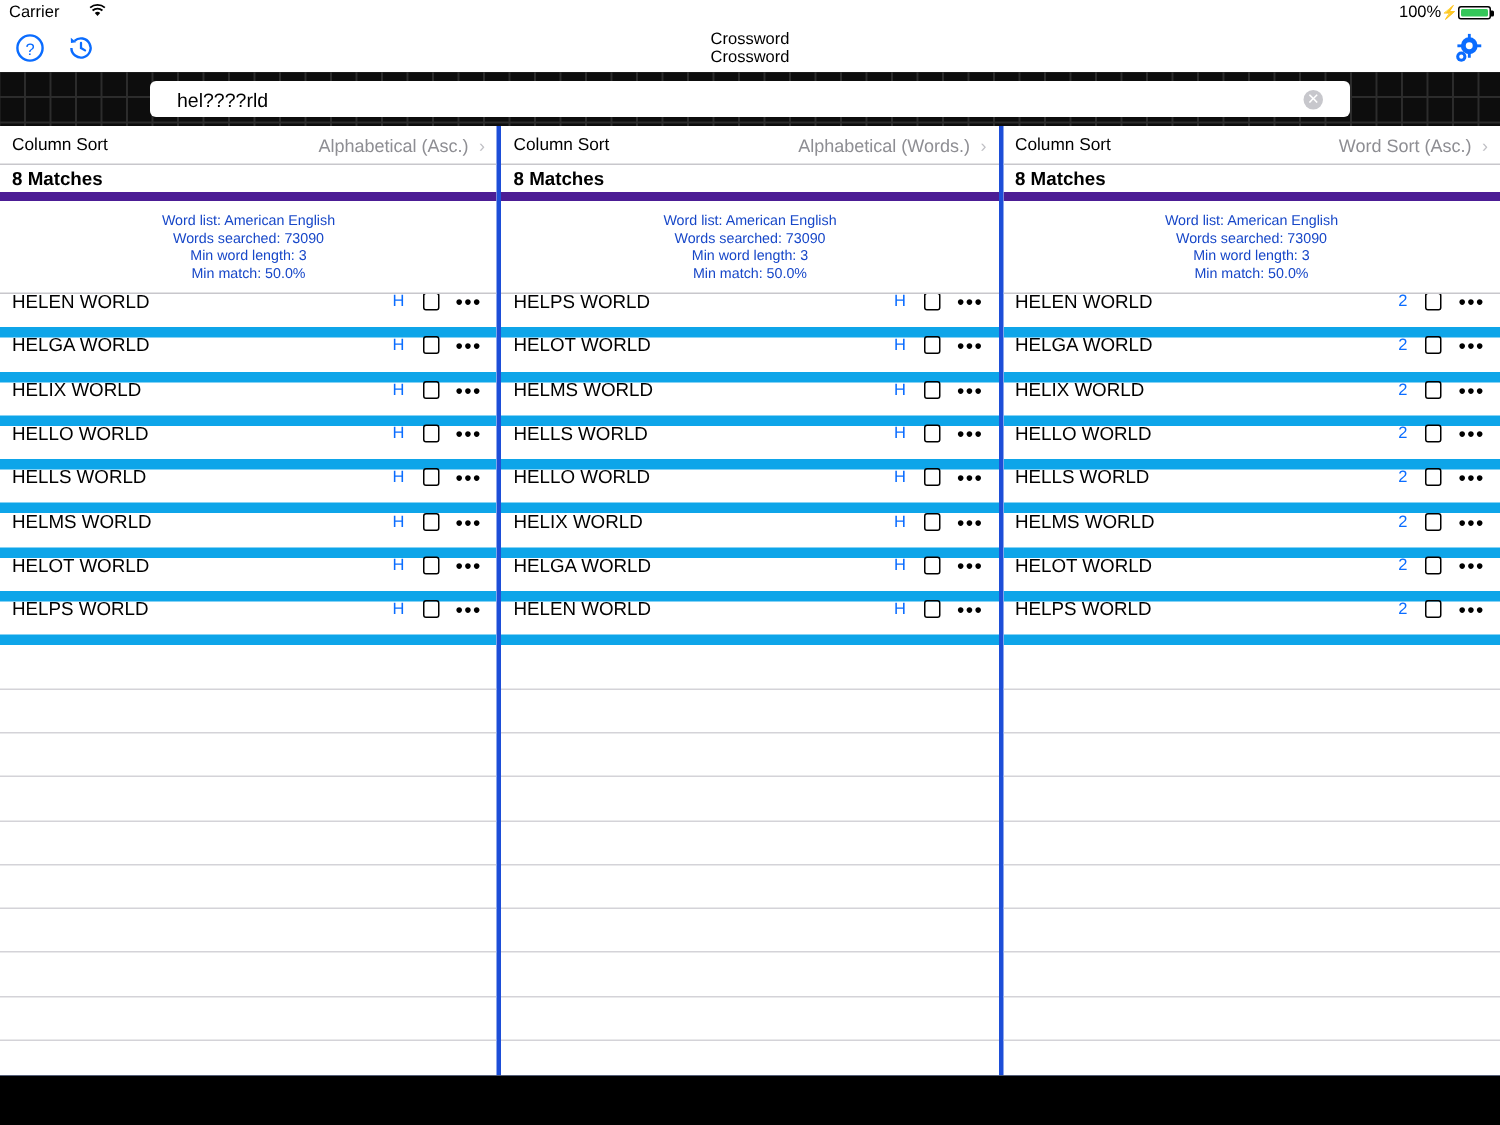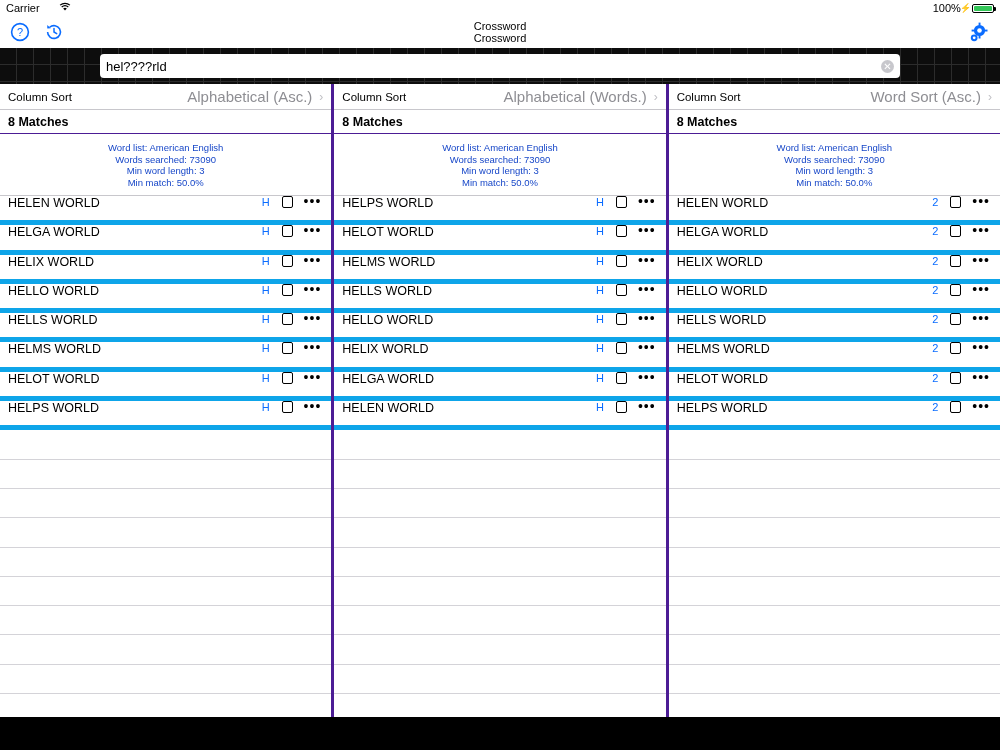--- a/index.html
+++ b/index.html
@@ -107,21 +107,21 @@
     opacity: .95;
   }
   .search-field {
     position: relative;
     width: 800px;
     height: 24px;
     background: #ffffff;
     border-radius: 4px;
     display: flex;
     align-items: center;
-    padding: 0 6px;
+    padding: 0 18px;
     z-index: 2;
   }
   .search-value {
     font-size: 13px;
     color: #000;
     flex: 1 1 auto;
     white-space: nowrap;
     overflow: hidden;
   }
   .clear-icon {
@@ -132,21 +132,21 @@
     font-size: 10px;
     line-height: 13px;
     text-align: center;
     flex: 0 0 auto;
   }
 
   
   .columns {
     flex: 1 1 auto;
     display: flex;
-    background: #4c1d95;
+    background: #1d4ed8;
     overflow: hidden;
   }
   .col {
     flex: 1 1 0;
     background: #ffffff;
     display: flex;
     flex-direction: column;
     overflow: hidden;
   }
   .col + .col { margin-left: 3px; }
@@ -155,62 +155,62 @@
     height: 26px;
     display: flex;
     align-items: center;
     padding: 0 8px;
     border-bottom: 1px solid #c8c7cc;
     flex: 0 0 auto;
   }
   .col-sort-label { font-size: 11.5px; color: #000; }
   .col-sort-value {
     margin-left: auto;
-    font-size: 15px;
+    font-size: 12px;
     color: #8e8e93;
   }
   .chevron {
     margin-left: 7px;
     color: #c0c0c5;
     font-size: 12px;
     line-height: 1;
   }
 
   .col-matches {
     height: 24px;
     display: flex;
     align-items: center;
     padding: 0 8px;
     font-size: 12.5px;
     font-weight: bold;
     color: #000;
-    border-bottom: 1px solid #4c1d95;
+    border-bottom: 6px solid #4c1d95;
     flex: 0 0 auto;
   }
 
   .col-info {
     padding: 8px 0 7px;
     text-align: center;
     border-bottom: 1px solid #c8c7cc;
     flex: 0 0 auto;
   }
   .col-info div {
     font-size: 9.5px;
     line-height: 11.5px;
     color: #1747c8;
     font-weight: normal;
   }
 
   .rows { flex: 1 1 auto; overflow: hidden; }
   .row {
     height: 29.3px;
     display: flex;
-    align-items: flex-start;
+    align-items: center;
     padding: 0 8px 12px 8px;
-    border-bottom: 5px solid #0ea5e9;
+    border-bottom: 7px solid #0ea5e9;
   }
   .row-word {
     font-size: 12.5px;
     color: #000;
     flex: 1 1 auto;
     white-space: nowrap;
     overflow: hidden;
   }
   .row-badge {
     font-size: 11px;

